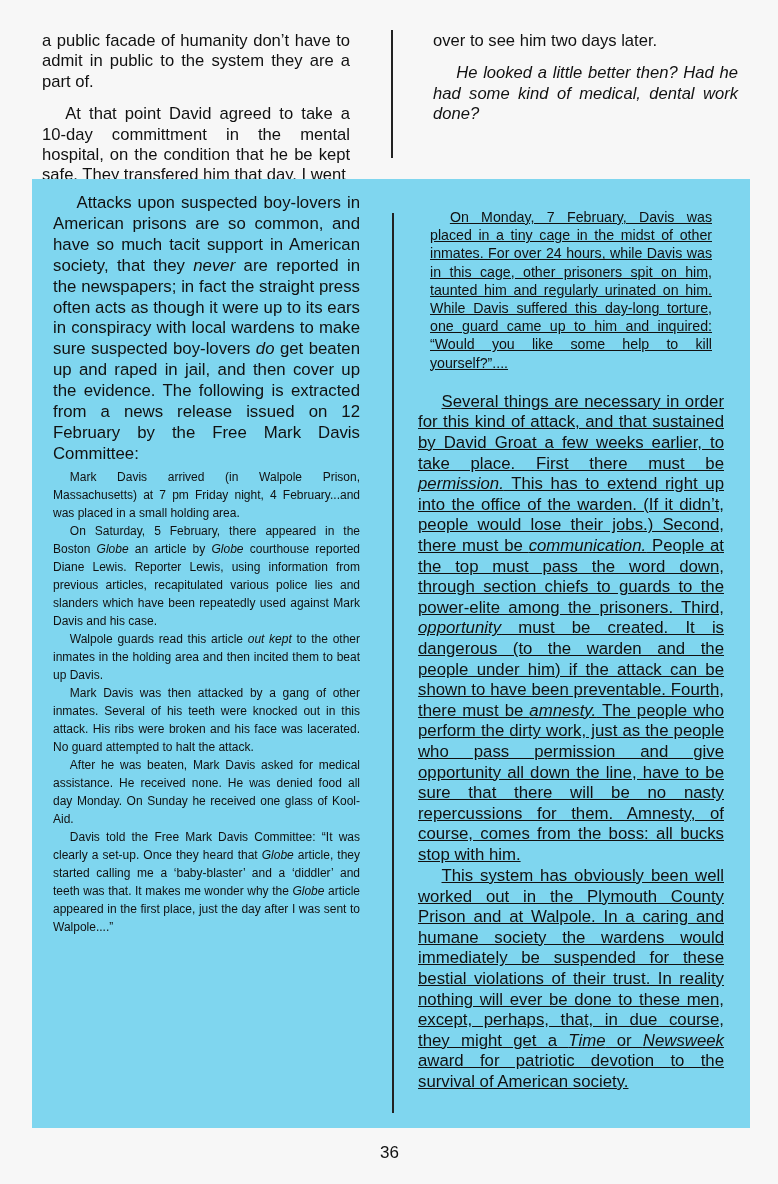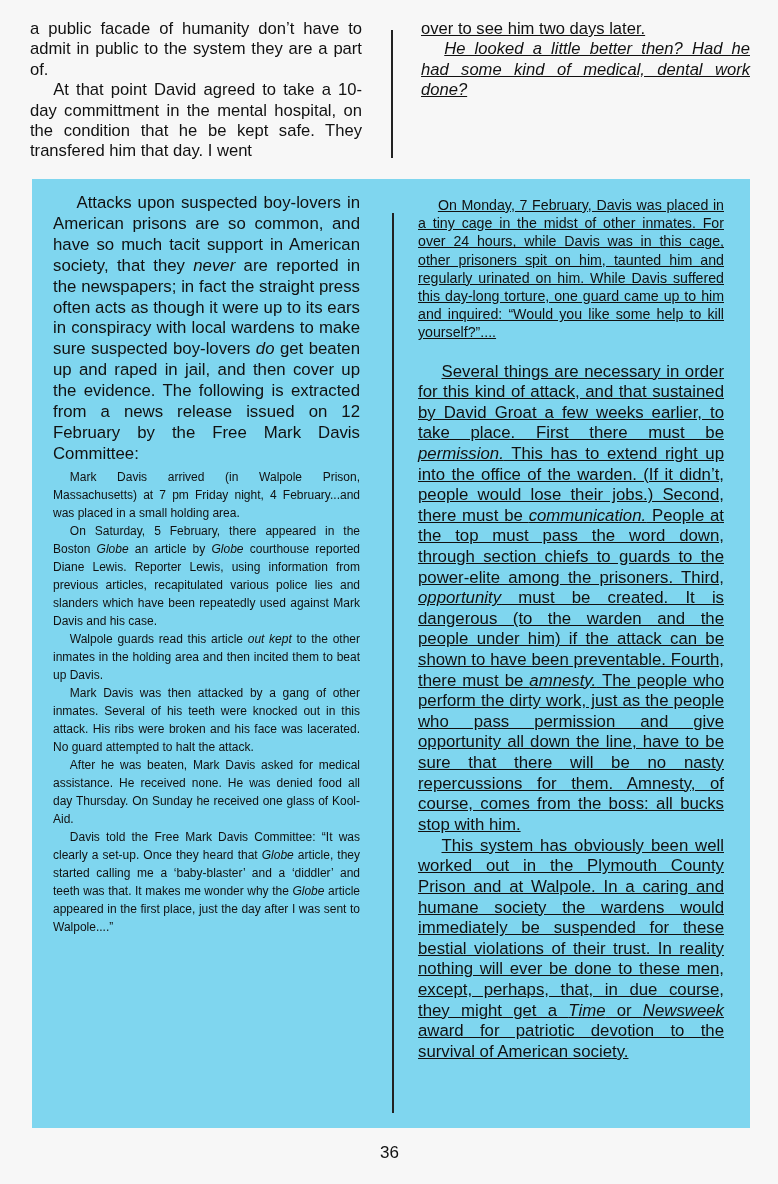--- a/index.html
+++ b/index.html
@@ -8,24 +8,24 @@
     background: #f7f7f7; overflow: hidden;
     font-family: "Liberation Sans", "DejaVu Sans", sans-serif;
     color: #111;
   }
   .col {
     position: absolute;
     text-align: justify;
     font-size: 16.6px;
     line-height: 20.4px;
   }
-  .col p { margin: 0; }
+  .col p { margin: 12px; }
   .indent { text-indent: 1.4em; }
   #top-left { left: 30px; top: 19px; width: 332px; }
-  #top-right { left: 421px; top: 19px; width: 329px; text-decoration: underline; }
+  #top-right { left: 421px; top: 19px; width: 329px; }
   #top-divider {
     position: absolute; left: 391px; top: 30px; width: 1.5px; height: 128px; background: #222;
   }
   #sidebar-box {
     position: absolute; left: 32px; top: 179px; width: 718px; height: 949px;
     background: #7fd6ef;
   }
   #box-divider {
     position: absolute; left: 392px; top: 213px; width: 1.5px; height: 900px; background: #222;
   }
@@ -62,21 +62,21 @@
 
 <div class="col" id="box-left">
   <div class="intro">
     <p class="indent"><span>Attacks upon suspected boy-lovers in American prisons are so common, and have so much tacit support in American society, that they </span><i>never</i><span> are reported in the newspapers; in fact the straight press often acts as though it were up to its ears in conspiracy with local wardens to make sure suspected boy-lovers </span><i>do</i><span> get beaten up and raped in jail, and then cover up the evidence. The following is extracted from a news release issued on 12 February by the Free Mark Davis Committee:</span></p>
   </div>
   <div class="release">
     <p class="indent">Mark Davis arrived (in Walpole Prison, Massachusetts) at 7 pm Friday night, 4 February...and was placed in a small holding area.</p>
     <p class="indent"><span>On Saturday, 5 February, there appeared in the Boston </span><i>Globe</i><span> an article by </span><i>Globe</i><span> courthouse reported Diane Lewis. Reporter Lewis, using information from previous articles, recapitulated various police lies and slanders which have been repeatedly used against Mark Davis and his case.</span></p>
     <p class="indent"><span>Walpole guards read this article </span><i>out kept</i><span> to the other inmates in the holding area and then incited them to beat up Davis.</span></p>
     <p class="indent">Mark Davis was then attacked by a gang of other inmates. Several of his teeth were knocked out in this attack. His ribs were broken and his face was lacerated. No guard attempted to halt the attack.</p>
-    <p class="indent">After he was beaten, Mark Davis asked for medical assistance. He received none. He was denied food all day Thursday. On Sunday he received one glass of Kool-Aid.</p>
+    <p class="indent">After he was beaten, Mark Davis asked for medical assistance. He received none. He was denied food all day Monday. On Sunday he received one glass of Kool-Aid.</p>
     <p class="indent"><span>Davis told the Free Mark Davis Committee: “It was clearly a set-up. Once they heard that </span><i>Globe</i><span> article, they started calling me a ‘baby-blaster’ and a ‘diddler’ and teeth was that. It makes me wonder why the </span><i>Globe</i><span> article appeared in the first place, just the day after I was sent to Walpole....”</span></p>
   </div>
 </div>
 
 <div class="col" id="box-right">
   <div class="release">
     <p class="indent">On Monday, 7 February, Davis was placed in a tiny cage in the midst of other inmates. For over 24 hours, while Davis was in this cage, other prisoners spit on him, taunted him and regularly urinated on him. While Davis suffered this day-long torture, one guard came up to him and inquired: “Would you like some help to kill yourself?”....</p>
   </div>
   <div class="body">
     <p class="indent"><span>Several things are necessary in order for this kind of attack, and that sustained by David Groat a few weeks earlier, to take place. First there must be </span><i>permission.</i><span> This has to extend right up into the office of the warden. (If it didn’t, people would lose their jobs.) Second, there must be </span><i>communication.</i><span> People at the top must pass the word down, through section chiefs to guards to the power-elite among the prisoners. Third, </span><i>opportunity</i><span> must be created. It is dangerous (to the warden and the people under him) if the attack can be shown to have been preventable. Fourth, there must be </span><i>amnesty.</i><span> The people who perform the dirty work, just as the people who pass permission and give opportunity all down the line, have to be sure that there will be no nasty repercussions for them. Amnesty, of course, comes from the boss: all bucks stop with him.</span></p>

